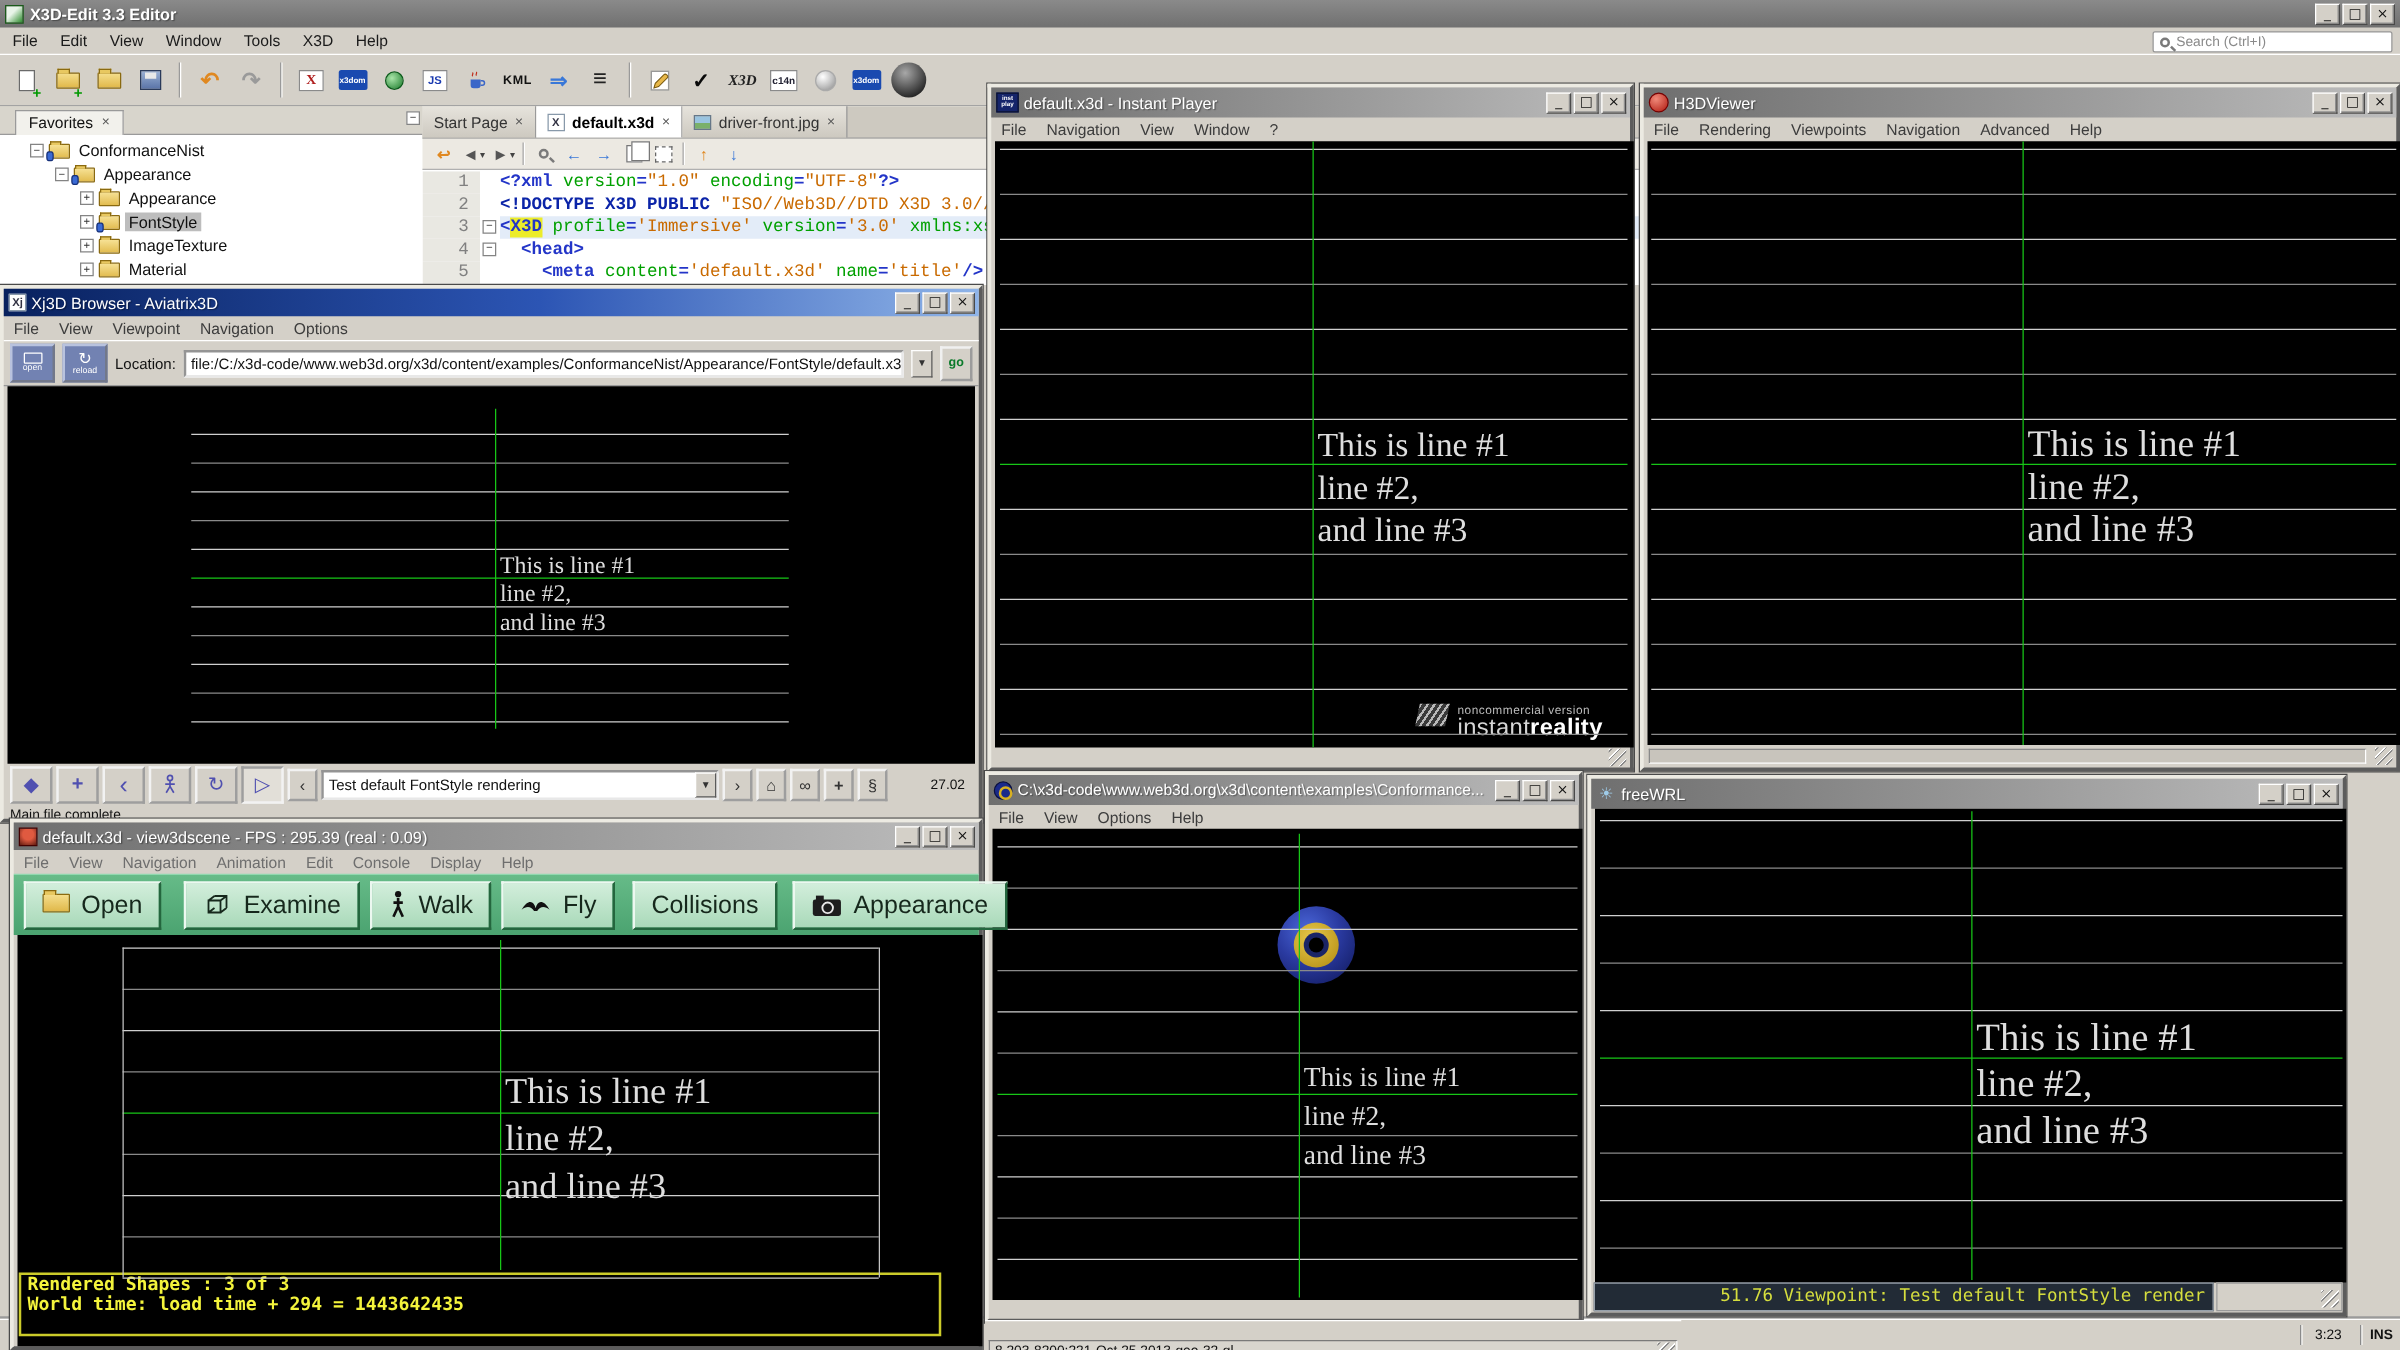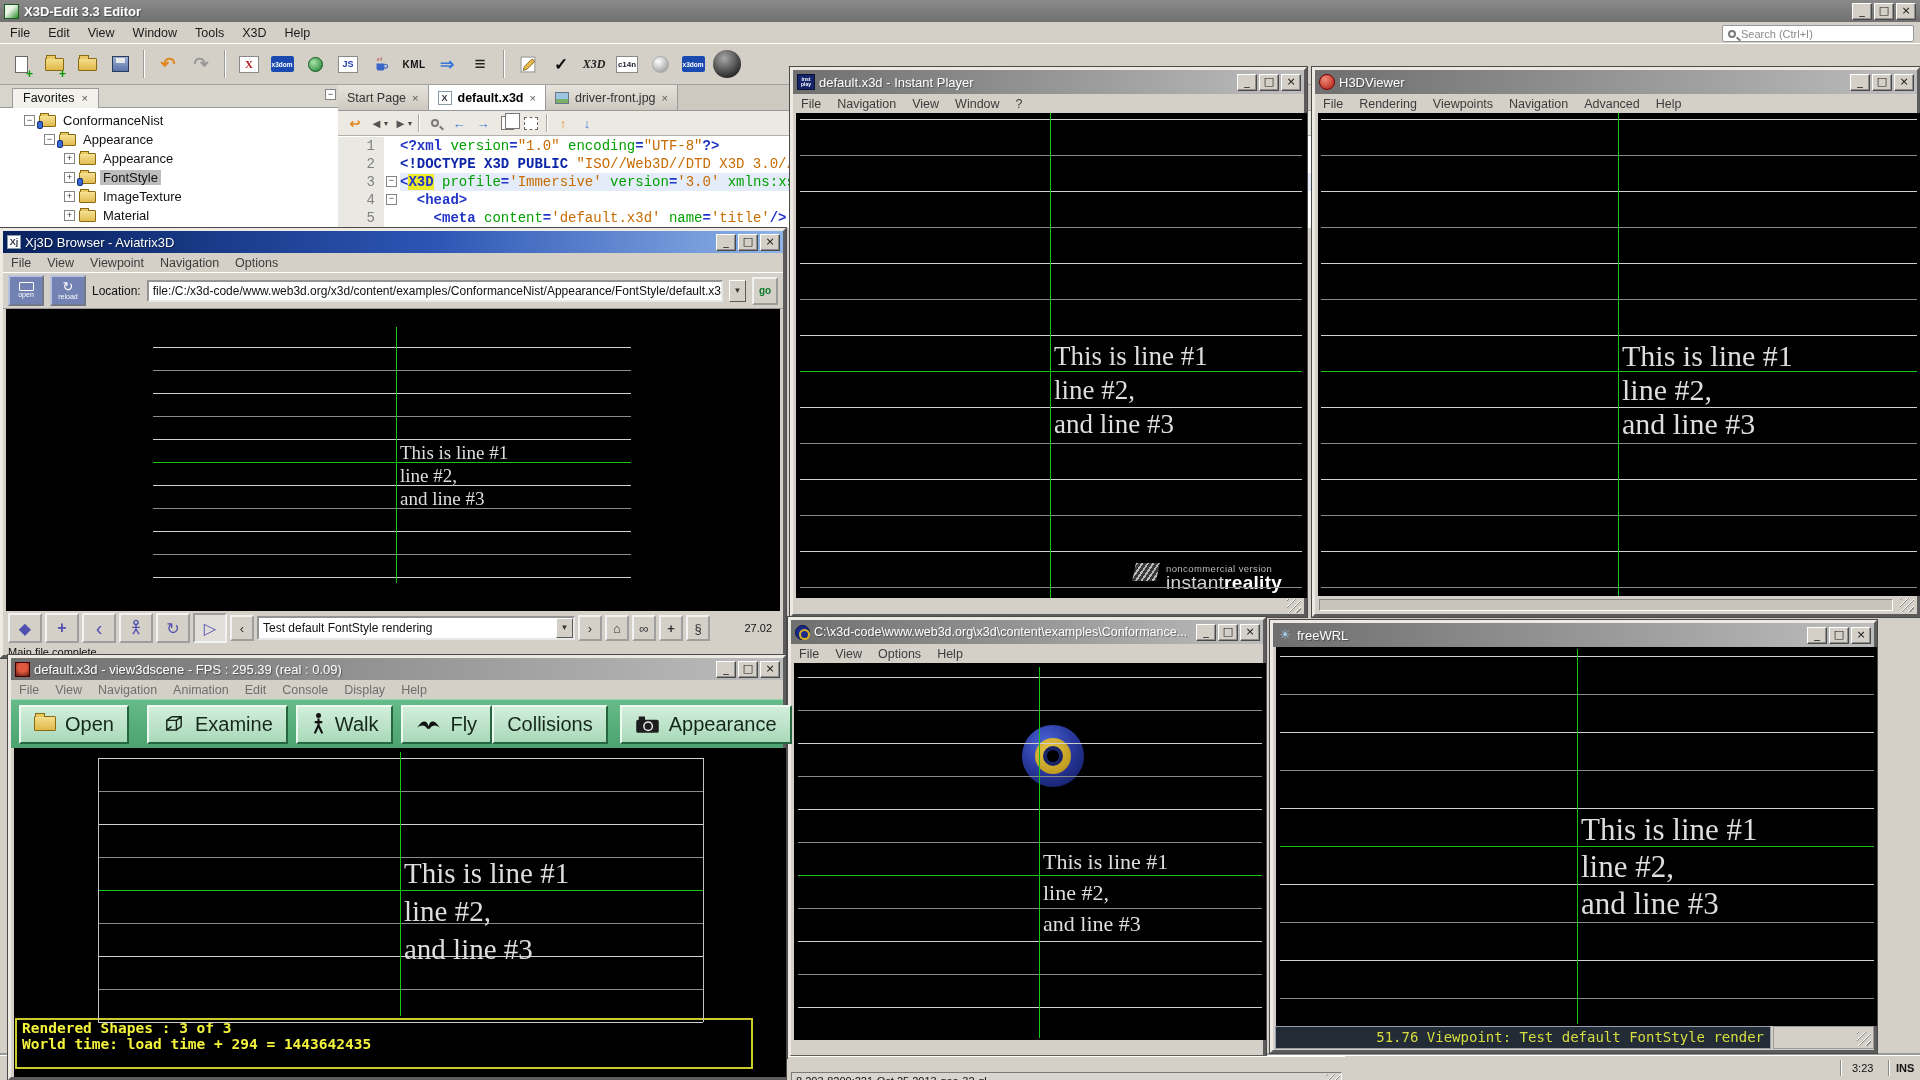--- a/index.html
+++ b/index.html
@@ -652,21 +652,21 @@
         <span>Walk</span>
       </span>
       <span class="v3b" style="margin-left: 8px;">
         <span>
           <svg width="25" height="18" viewBox="0 0 20 14">
             <path d="M1 10c4-7 8-6 9-1 1-5 5-6 9 1-3-2.5-6-2.5-8 .8h-2C7 7.5 4 7.5 1 10z" fill="#111"></path>
           </svg>
         </span>
         <span>Fly</span>
       </span>
-      <span class="v3b" style="">
+      <span class="v3b" style="margin-left: 14px;">
         <span>Collisions</span>
       </span>
       <span class="v3b" style="margin-left: 12px;">
         <span>
           <svg width="25" height="20" viewBox="0 0 20 16">
             <rect x="1" y="4.5" width="18" height="10.5" rx="1.5" fill="#1d1d1d"></rect>
             <rect x="3" y="2" width="5" height="3.5" fill="#1d1d1d"></rect>
             <circle cx="10.5" cy="9.8" r="3.4" fill="none" stroke="#e8e8e8" stroke-width="1.2"></circle>
           </svg>
         </span>

